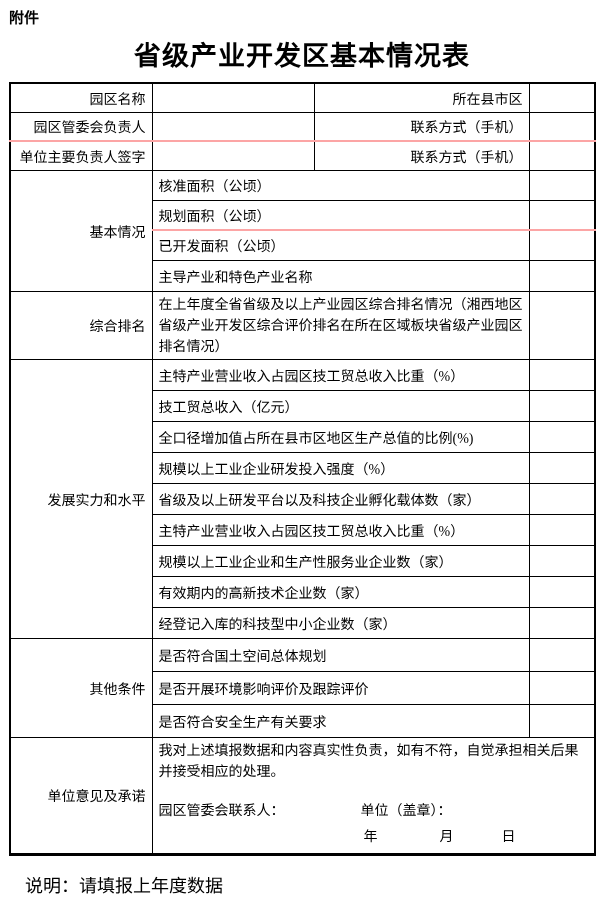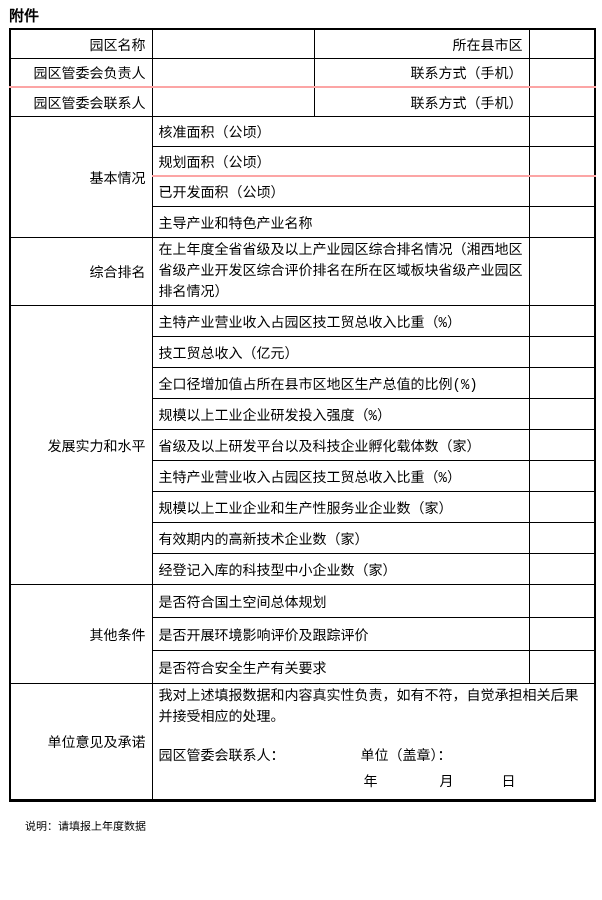--- a/index.html
+++ b/index.html
@@ -2,21 +2,21 @@
 <html lang="zh-CN"><head>
 <meta charset="utf-8">
 <style>
   * { box-sizing: border-box; }
   html, body { margin: 0; padding: 0; background: #ffffff; }
   .page {
     width: 602px;
     height: 900px;
     background: #ffffff;
     padding: 8px 7px 0 9px;
-    font-family: Liberation Mono, monospace;
+    font-family: Liberation Serif, serif;
     color: #000000;
     overflow: hidden;
   }
   .attachment {
     font-size: 15px;
     font-weight: bold;
     line-height: 20px;
   }
   .title {
     font-size: 27px;
@@ -68,30 +68,31 @@
     display: flex;
     margin-top: 5px;
     padding-left: 205px;
     line-height: 21px;
   }
   .date-row .date-month { margin-left: 62px; }
   .date-row .date-day   { margin-left: 48px; }
   .footnote {
     margin-top: 15px;
     padding-left: 16px;
-    font-size: 11px;
+    font-size: 18px;
   }
 </style>
 </head>
 <body>
 
 <div class="page">
 
   <div class="attachment">附件</div>
 
+  <div class="title">省级产业开发区基本情况表</div>
 
   <table class="form">
     <colgroup>
       <col style="width:142px">
       <col style="width:162px">
       <col style="width:215px">
       <col style="width:66px">
     </colgroup>
 
     <tbody>
@@ -101,21 +102,21 @@
       <td class="label-cell">所在县市区</td>
       <td class="input-cell"></td>
     </tr>
     <tr class="r29 gray-div">
       <td class="label-cell">园区管委会负责人</td>
       <td class="input-cell"></td>
       <td class="label-cell">联系方式（手机）</td>
       <td class="input-cell"></td>
     </tr>
     <tr class="r29">
-      <td class="label-cell">园区管委会联系人</td>
+      <td class="label-cell">单位主要负责人签字</td>
       <td class="input-cell"></td>
       <td class="label-cell">联系方式（手机）</td>
       <td class="input-cell"></td>
     </tr>
 
     <tr class="r30">
       <td class="cat-cell" rowspan="4">基本情况</td>
       <td class="item-cell" colspan="2">核准面积（公顷）</td>
       <td class="input-cell"></td>
     </tr>

